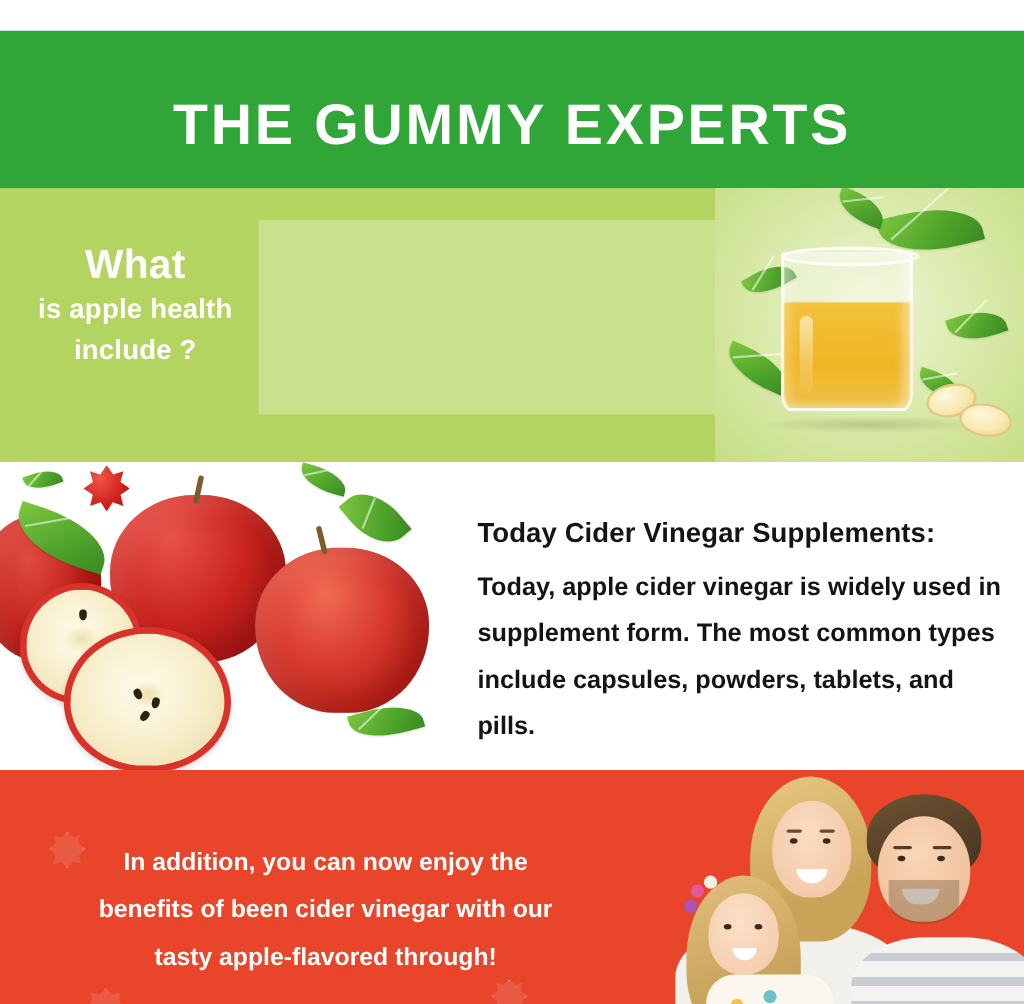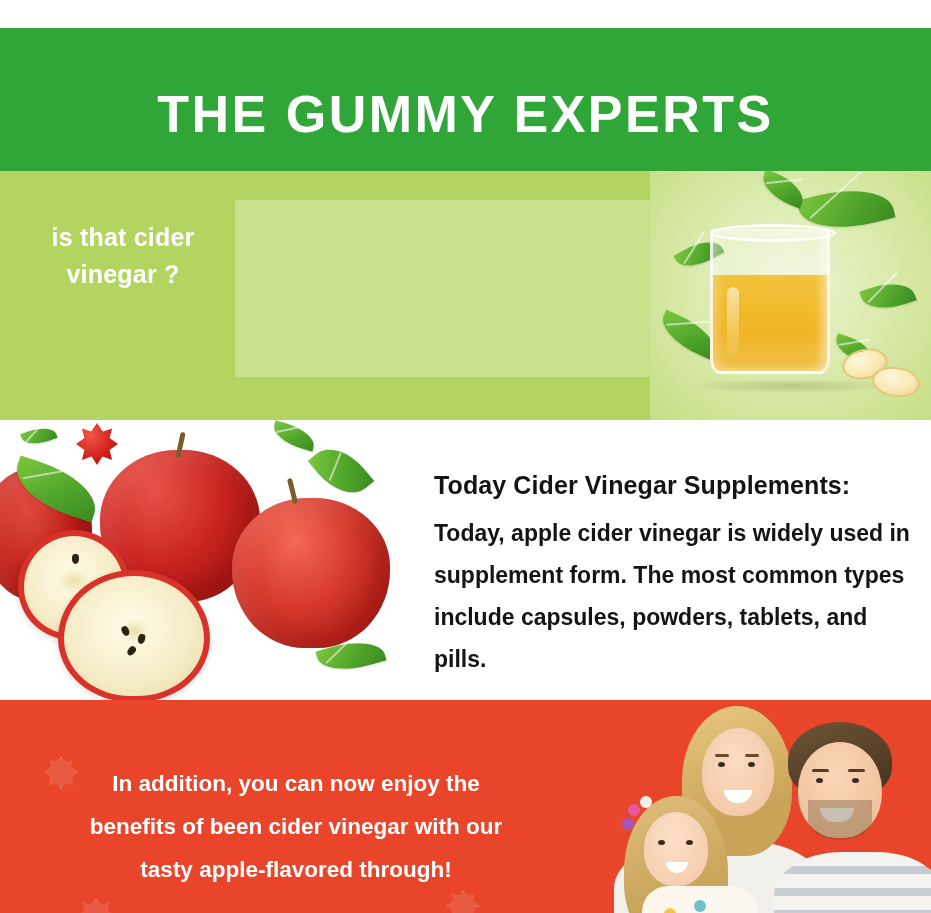--- a/index.html
+++ b/index.html
@@ -186,22 +186,23 @@
   <div class="header">
     <svg class="grass-svg" viewBox="0 0 931 46" preserveAspectRatio="none">
       <path fill="#2FA637" d="M0,46 L0,18 L6,2 L12,20 L17,6 L23,22 L29,0 L35,21 L41,9 L47,24 L53,3 L59,19 L65,7 L71,23 L77,11 L84,26 L90,5 L96,20 L102,2 L108,22 L114,8 L120,25 L126,4 L132,19 L138,10 L144,24 L150,1 L157,21 L163,7 L169,23 L175,12 L181,26 L187,3 L193,18 L199,6 L205,22 L211,9 L218,25 L224,2 L230,20 L236,11 L242,24 L248,5 L254,19 L260,7 L266,23 L272,1 L279,21 L285,10 L291,26 L297,4 L303,18 L309,8 L315,22 L321,3 L327,20 L333,12 L340,25 L346,6 L352,19 L358,2 L364,23 L370,9 L376,21 L382,5 L388,18 L394,11 L401,26 L407,3 L413,20 L419,7 L425,22 L431,1 L437,19 L443,10 L449,24 L455,6 L462,21 L468,4 L474,18 L480,12 L486,25 L492,2 L498,20 L504,8 L510,23 L516,5 L523,19 L529,11 L535,26 L541,3 L547,21 L553,7 L559,22 L565,10 L571,18 L577,1 L584,24 L590,6 L596,20 L602,9 L608,23 L614,4 L620,19 L626,12 L632,26 L638,2 L645,21 L651,8 L657,22 L663,5 L669,18 L675,11 L681,25 L687,3 L693,20 L699,7 L706,23 L712,10 L718,19 L724,1 L730,24 L736,6 L742,21 L748,9 L754,18 L760,12 L767,26 L773,4 L779,20 L785,8 L791,22 L797,2 L803,19 L809,11 L815,25 L821,5 L828,21 L834,7 L840,23 L846,10 L852,18 L858,3 L864,24 L870,6 L876,20 L882,9 L889,22 L895,12 L901,19 L907,1 L913,23 L919,8 L925,21 L931,14 L931,46 Z"></path>
     </svg>
     <div class="header-title">THE GUMMY EXPERTS</div>
   </div>
 
   <div class="sec-what">
 
     <div class="what-heading">
-      <span class="l2">is that cider</span>
-      <span class="l3">vinegar ?</span>
+      <span class="l1">What</span>
+      <span class="l2">is apple health</span>
+      <span class="l3">include ?</span>
     </div>
 
     <div class="what-textbox"></div>
 
     <div class="glass-photo">
       <div class="shadow-floor"></div>
 
       <div class="leaf" style="left:150px;top:18px;width:92px;height:40px;transform:rotate(-14deg);"></div>
       <div class="leaf" style="left:110px;top:6px;width:46px;height:24px;transform:rotate(22deg);"></div>
       <div class="leaf" style="left:26px;top:72px;width:46px;height:22px;transform:rotate(-30deg);"></div>

